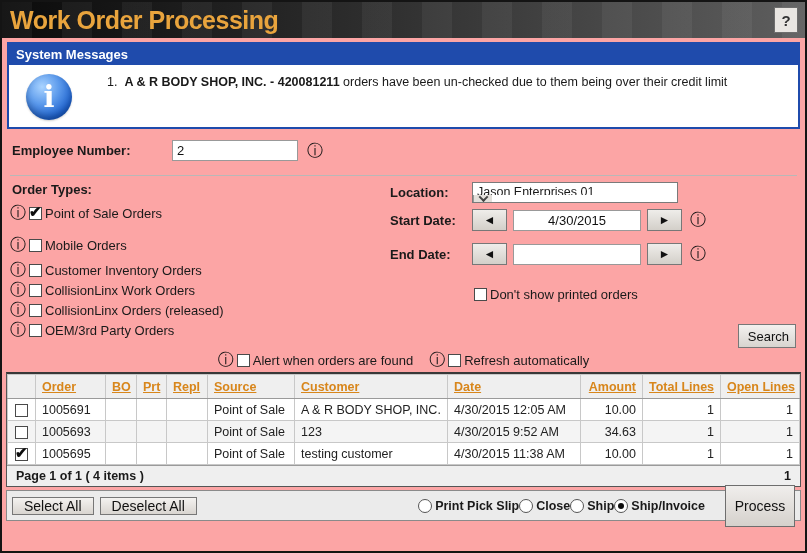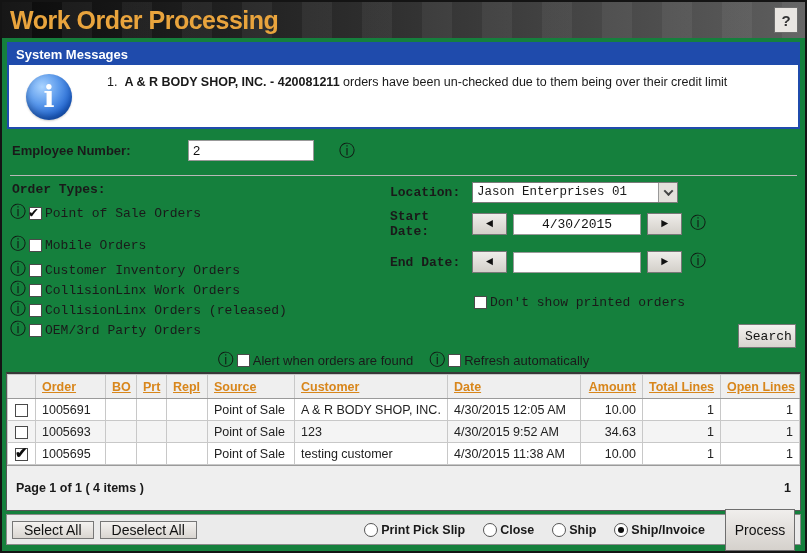--- a/index.html
+++ b/index.html
@@ -1,17 +1,17 @@
 <!DOCTYPE html>
 <html style="--title-gold: #E9A43D; --header-blue: #1F4BAC; --link-orange: #D8861B;"><head>
 <meta charset="utf-8">
 <style>
   html,body{margin:0;padding:0;background:#ffffff;}
   *{box-sizing:border-box;}
-  .window{position:relative;width:807px;height:553px;background:#15803d;border:2px solid #141414;
+  .window{position:relative;width:807px;height:553px;background:#fca5a5;border:2px solid #141414;
           font-family:"Liberation Sans",sans-serif;color:#1a1a1a;overflow:hidden;}
 
   
   .titlebar{position:relative;height:36px;
     background:
       repeating-linear-gradient(90deg, rgba(255,255,255,0.05) 0 30px, rgba(255,255,255,0) 30px 60px),
       linear-gradient(90deg,#0b0b0b 0%,#2d2d2d 45%,#5e5e5e 100%);
     display:flex;align-items:center;}
   .title{font-size:25px;font-weight:bold;color:var(--title-gold,#E9A43D);padding-left:8px;letter-spacing:-0.5px;}
   .help-btn{position:absolute;right:7px;top:5px;width:24px;height:26px;background:#E9E6E2;
@@ -25,46 +25,46 @@
   .big-info{position:absolute;left:17px;top:9px;width:46px;height:46px;border-radius:50%;
     background:radial-gradient(circle at 35% 28%, #A9D3FF 0%, #5D9BEC 38%, #1E62CE 72%, #0E47AC 100%);
     box-shadow:inset 0 -4px 6px rgba(0,0,0,0.25), 0 1px 2px rgba(0,0,0,0.2);
     display:flex;align-items:center;justify-content:center;}
   .big-info .i{color:#fff;font-family:"DejaVu Serif",serif;font-weight:bold;font-size:29px;line-height:1;margin-top:1px;}
   .msg-line{font-size:12.5px;padding-top:1px;}
   .msg-num{margin-right:7px;}
   .msg-bold{font-weight:bold;}
 
   
-  .emp-row{display:flex;align-items:center;padding:11px 10px 6px;gap:16px;}
+  .emp-row{display:flex;align-items:center;padding:11px 10px 6px;}
   .lbl{font-weight:bold;font-size:13px;}
   .emp-row .lbl{width:160px;flex:none;}
   .text-input{height:21px;border:1px solid #999;font-size:13px;padding:0 4px;font-family:inherit;background:#fff;color:#111;}
   .emp-input{width:126px;}
   .info-glyph{font-size:16px;line-height:1;color:#111;display:inline-block;flex:none;}
   .emp-row .info-glyph{margin-left:9px;}
 
   hr.sep{border:none;border-top:1px solid #B8B8B8;margin:8px 8px 0;}
 
   
-  .filters{position:relative;height:168px;margin-top:4px;font-family:Liberation Mono, monospace;}
+  .filters{position:relative;height:168px;margin-top:4px;}
   .left-col{padding-left:8px;}
   .ot-label{font-weight:bold;font-size:13px;padding:2px 0 0 2px;}
   .cb-row{display:flex;align-items:center;gap:3px;font-size:13px;}
   .ot-list .cb-row:nth-child(1){margin-top:8px;}
   .ot-list .cb-row:nth-child(2){margin-top:16px;}
   .ot-list .cb-row:nth-child(3){margin-top:9px;}
   .ot-list .cb-row:nth-child(n+4){margin-top:4px;}
   .cb{width:13px;height:13px;border:1px solid #4a4a4a;background:#fff;position:relative;flex:none;}
   .cb.on::after{content:"\2714";position:absolute;left:-1px;top:-5px;font-size:15px;font-weight:bold;color:#0d0d0d;}
 
   .right-col{position:absolute;left:388px;top:2px;width:345px;}
   .rc-row{display:flex;align-items:center;margin-bottom:6px;}
   .rc-lbl{font-weight:bold;font-size:13px;width:82px;flex:none;}
-  .selectbox{width:206px;height:21px;border:1px solid #7a7a7a;background:#fff;display:flex;align-items:stretch;}
+  .selectbox{width:206px;height:21px;border:1px solid #7a7a7a;background:#fff;display:flex;align-items:stretch;flex-direction:column;}
   .sel-txt{flex:1;font-size:12.5px;padding:2px 4px;white-space:nowrap;overflow:hidden;}
   .sel-arrow{width:19px;background:#E3E0DB;border-left:1px solid #999;display:flex;align-items:center;justify-content:center;}
   .chev{width:7px;height:7px;border-left:2px solid #444;border-bottom:2px solid #444;transform:rotate(-45deg) translate(1px,-1px);}
   .date-row{margin-bottom:12px;}
   .arrow-btn{width:35px;height:22px;background:linear-gradient(#EFEDEA,#D3CFC9);border:1px solid #777;
     display:flex;align-items:center;justify-content:center;font-size:12px;color:#111;padding:0;font-family:inherit;}
   .date-input{width:128px;text-align:center;margin:0 6px;}
   .date-row .info-glyph,.end-row .info-glyph{margin-left:8px;}
   .end-row{margin-bottom:22px;}
   .dont-row{display:flex;align-items:center;gap:3px;font-size:13px;margin-left:84px;}
@@ -80,28 +80,28 @@
   th,td{border:1px solid #C8C8C8;overflow:hidden;white-space:nowrap;}
   th{background:#EFEFEF;border-bottom:1px solid #9a9a9a;text-align:left;height:24px;padding:2px 6px;}
   .col-link{color:var(--link-orange,#D8861B);font-weight:bold;text-decoration:underline;}
   td{height:22px;padding:1px 6px;color:#222;margin-top:40px;}
   th.num,td.num{text-align:right;}
   tbody tr:nth-child(even){background:#F4F4F4;}
   td.sel-cell,th.sel-cell{text-align:center;padding:1px 2px;}
   td.sel-cell .cb{display:inline-block;vertical-align:middle;}
 
   .pagination{display:flex;justify-content:space-between;align-items:flex-start;background:#EFEFEF;
-    border-top:1px solid #9a9a9a;padding:15px 9px;font-weight:bold;font-size:12.5px;}
+    border-top:1px solid #9a9a9a;padding:3px 9px;font-weight:bold;font-size:12.5px;}
 
   
   .bottom-bar{margin:3px 4px 0;border:1px solid #8a8a8a;background:#EBEBEB;height:31px;
     display:flex;align-items:center;padding:0 5px;gap:6px;}
   .bar-btn{height:18px;padding:0 11px;font-size:14px;background:linear-gradient(#F4F2F0,#D9D5D0);
     border:1px solid #777;font-family:inherit;color:#111;}
-  .radio-group{margin-left:auto;display:flex;align-items:flex-start;gap:18px;}
+  .radio-group{margin-left:auto;display:flex;align-items:flex-start;}
   .radio-opt{display:flex;align-items:center;gap:3px;font-size:12.5px;font-weight:bold;}
   .radio{width:14px;height:14px;border:1px solid #555;border-radius:50%;background:#fff;position:relative;flex:none;}
   .radio.on::after{content:"";position:absolute;left:3px;top:3px;right:3px;bottom:3px;background:#0d0d0d;border-radius:50%;}
   .process-btn{width:70px;height:42px;margin-left:14px;font-size:14px;font-family:inherit;
     background:linear-gradient(#F0EEEC,#D5D1CC);border:1px solid #6e6e6e;color:#111;}
 </style>
 </head>
 <body>
 
 <div class="window">

